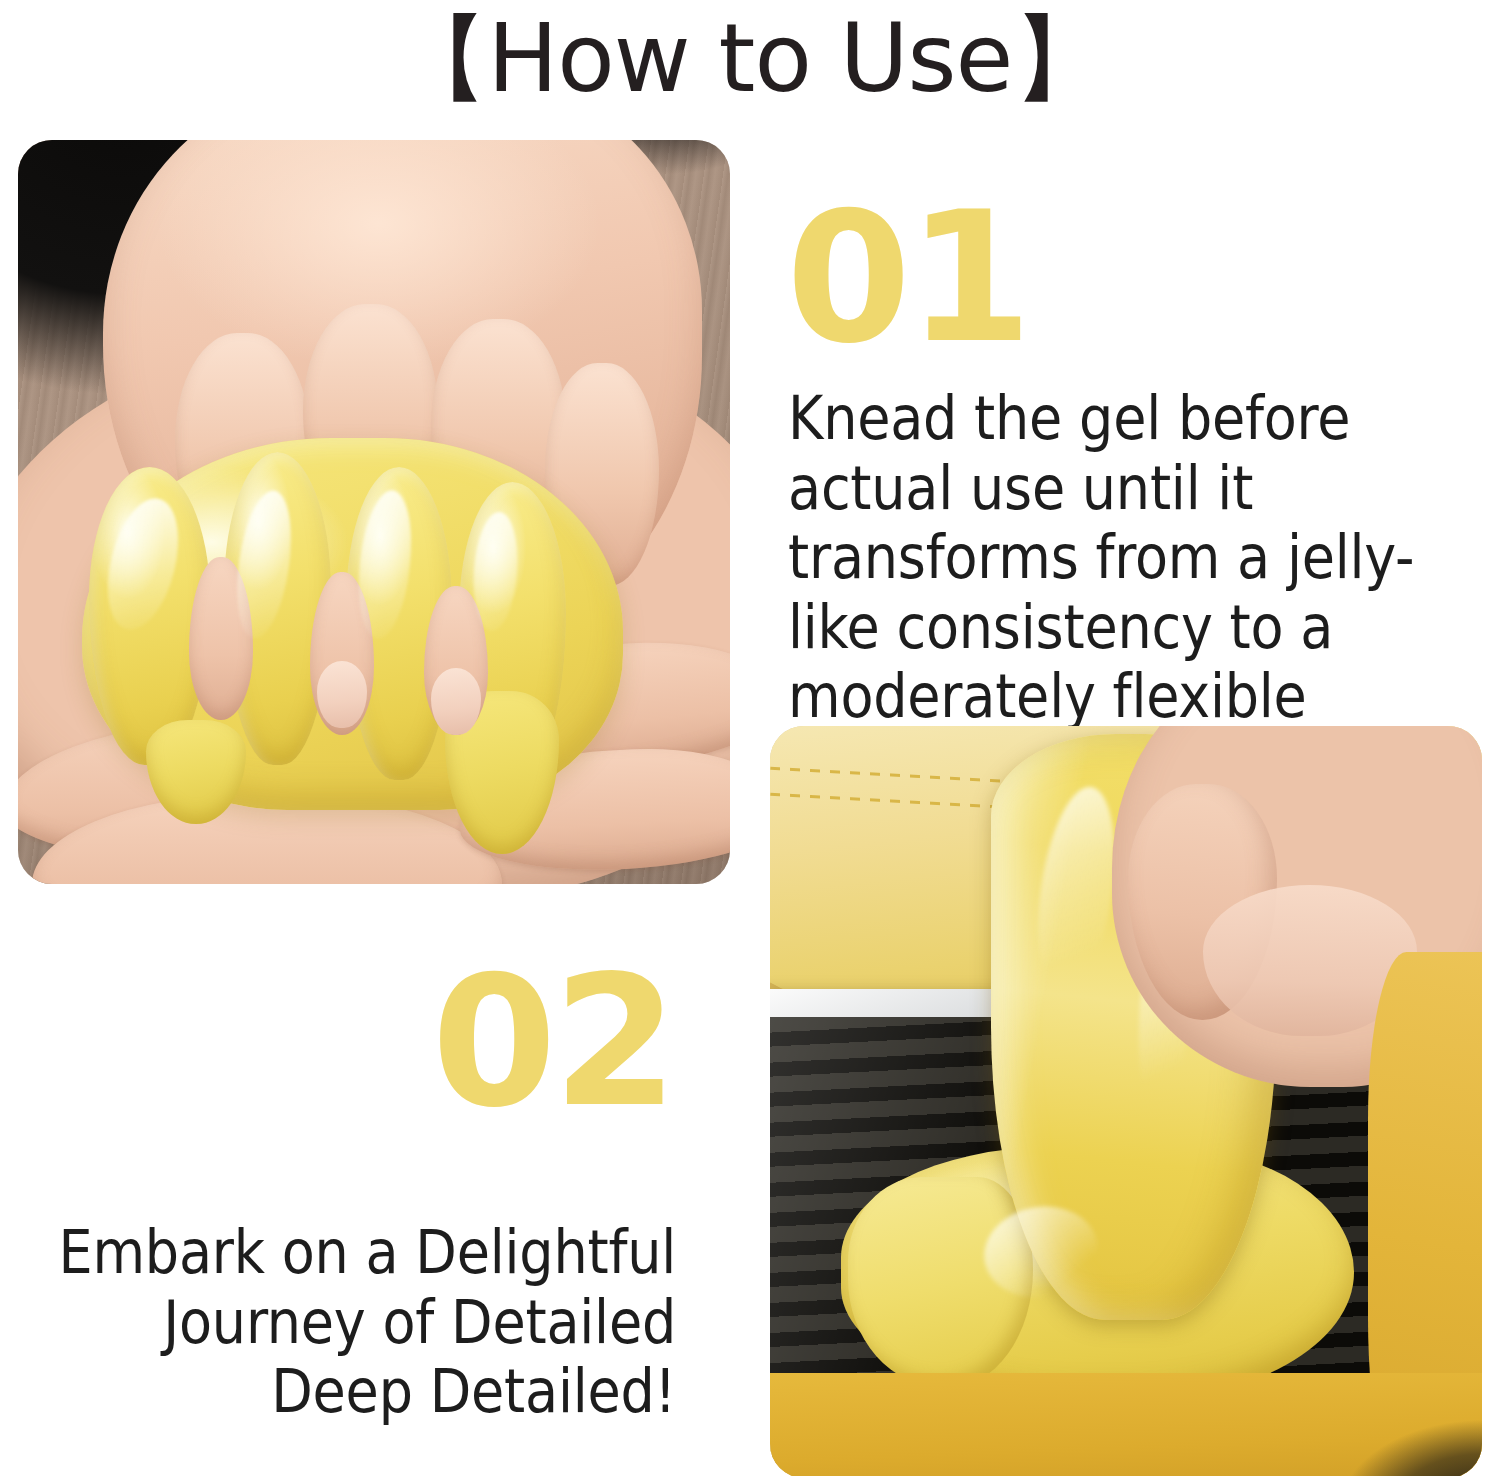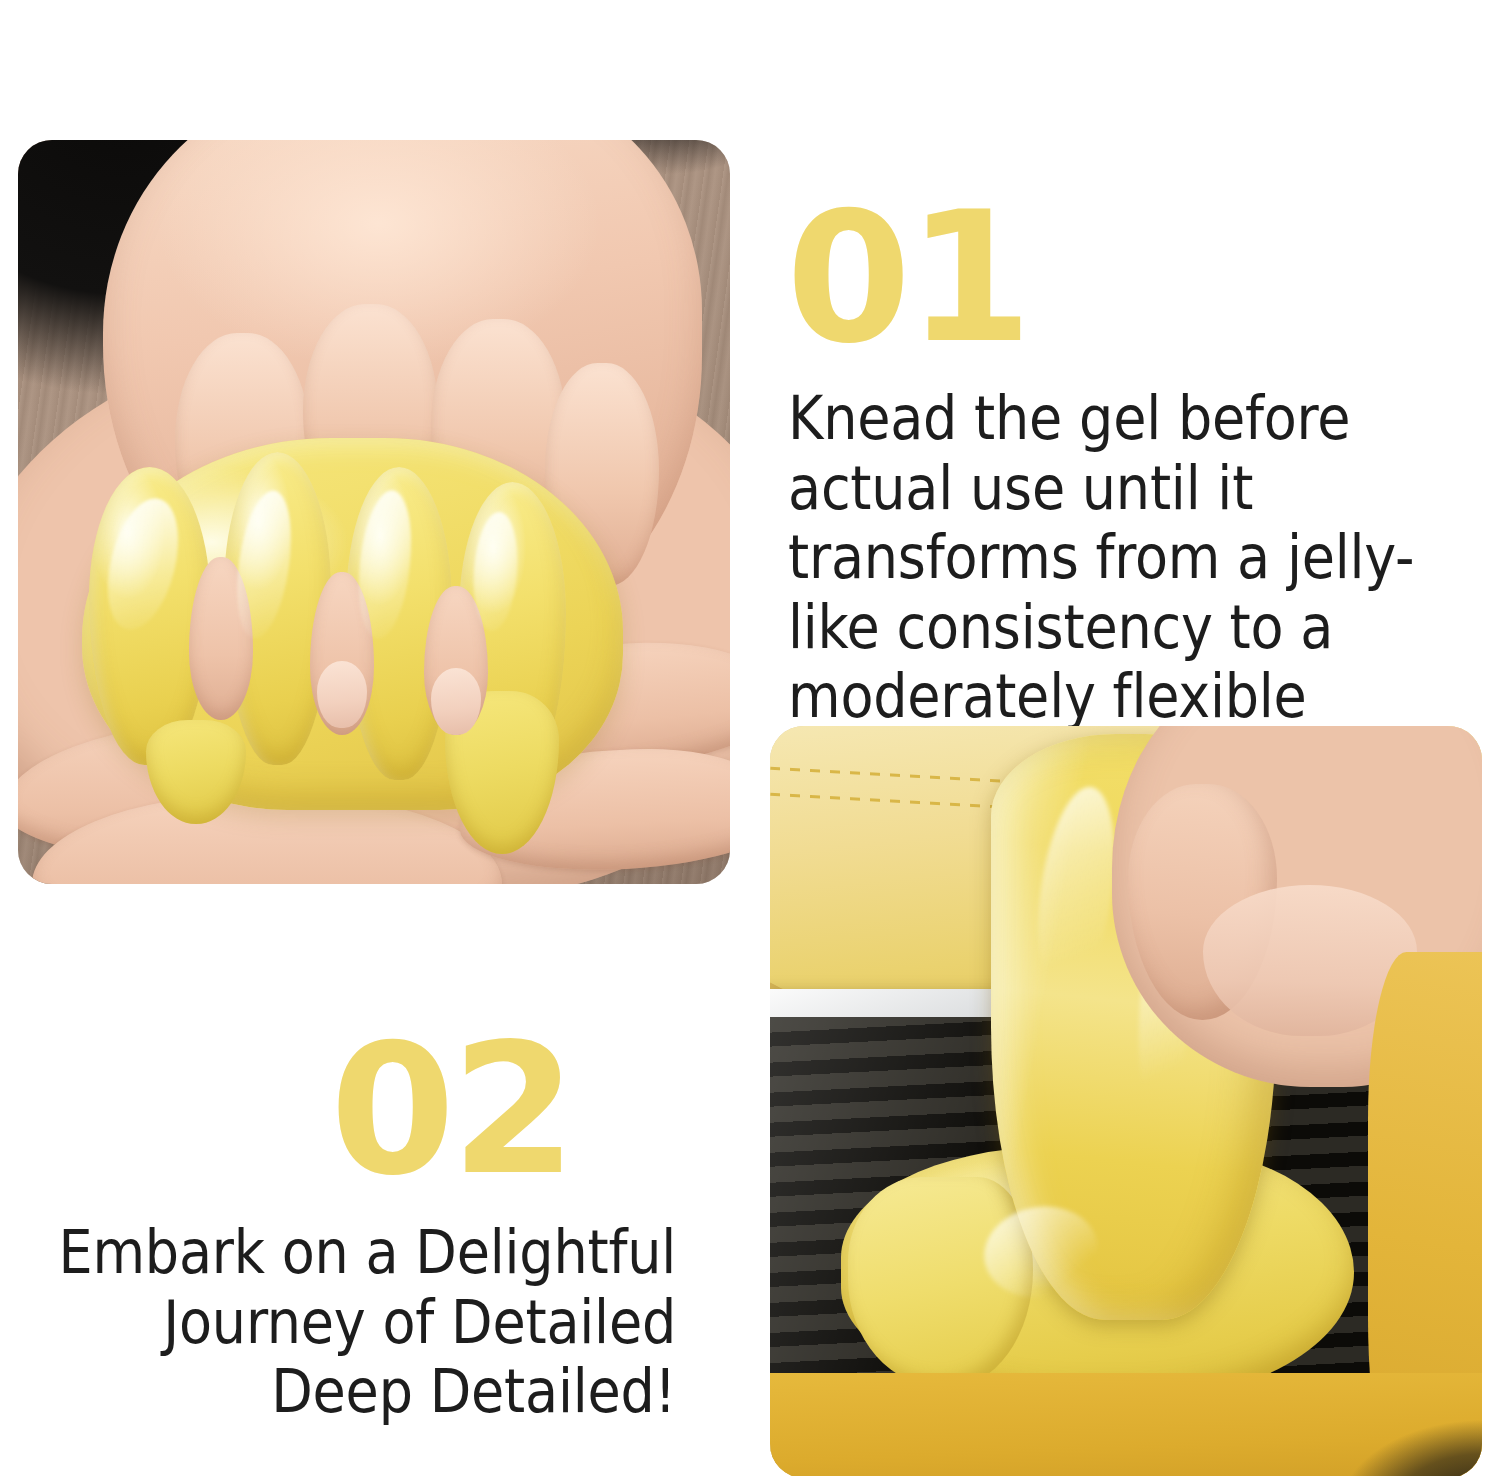--- a/index.html
+++ b/index.html
@@ -50,23 +50,23 @@
     color: #efd86e;
     letter-spacing: -4px;
   }
   #step-1-number {
     left: 786px;
     top: 188px;
     text-align: right;
   }
   #step-2-number {
     left: 330px;
-    top: 1020px;
+    top: 952px;
     width: 344px;
-    text-align: left;
+    text-align: right;
   }
 
   
   .step-body {
     position: absolute;
     font-family: "DejaVu Sans Condensed", "DejaVu Sans", "Liberation Sans", sans-serif;
     font-size: 60px;
     line-height: 1.16;
     font-weight: 400;
     color: #1d1d1d;
@@ -391,20 +391,23 @@
     height: 18%;
     border-radius: 48% 0 0 0;
     background: radial-gradient(ellipse 90% 90% at 88% 92%, #1a1814 0%, rgba(26,24,20,0.6) 48%, rgba(26,24,20,0) 76%);
   }
 </style>
 </head>
 <body>
 
 <div id="page">
 
+  <div id="title-bar">
+    <div id="title-text">【How to Use】</div>
+  </div>
 
   <div class="photo" id="photo-knead">
     <div class="photo-layer wood-bg"></div>
     <div class="dark-corner"></div>
     <div class="dark-corner-2"></div>
 
     <div class="palm"></div>
     <div class="palm-finger" style="left:-2%; top:78%; width:74%;"></div>
     <div class="palm-finger" style="left:2%; top:88%; width:66%;"></div>
     <div class="palm-finger" style="left:56%; top:68%; width:52%; height:17%; transform:rotate(-6deg);"></div>

